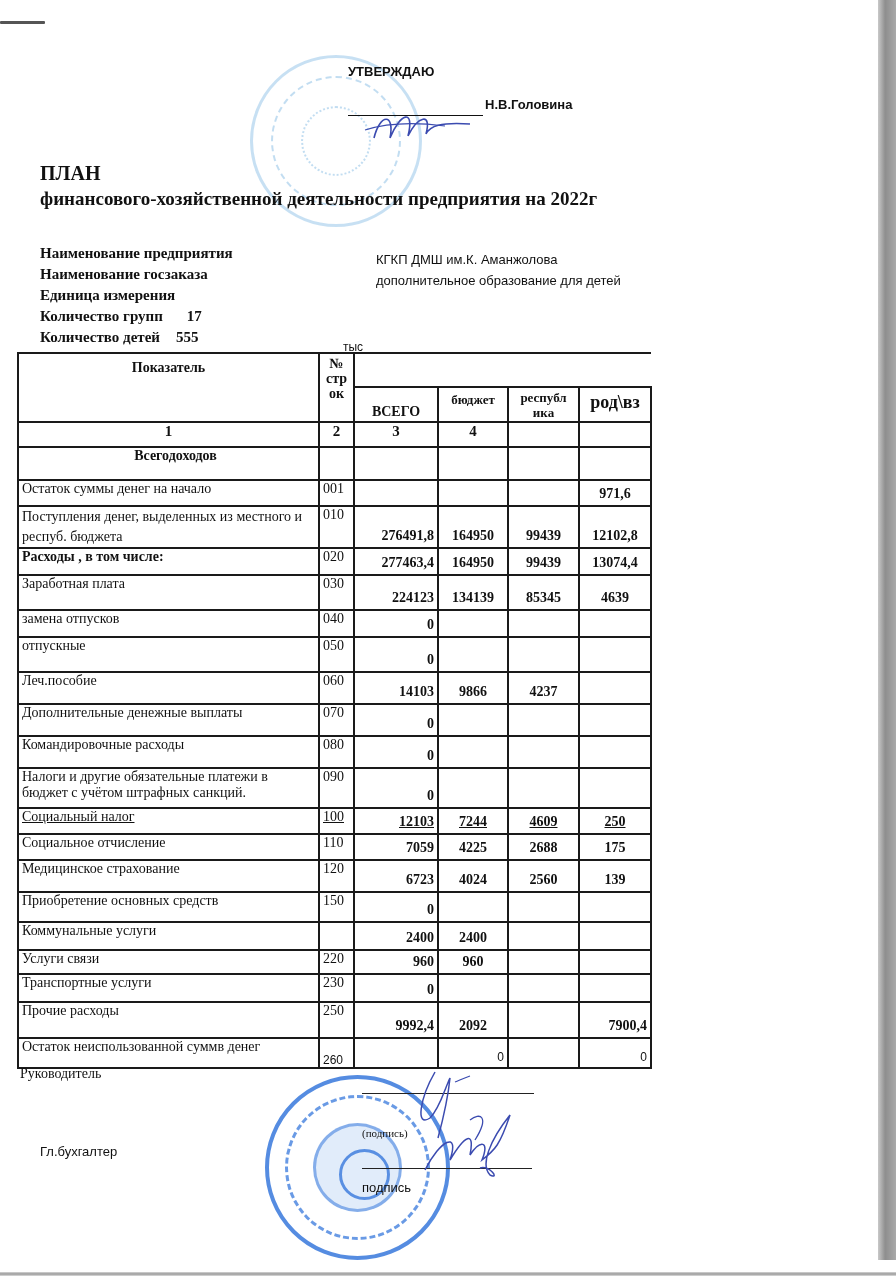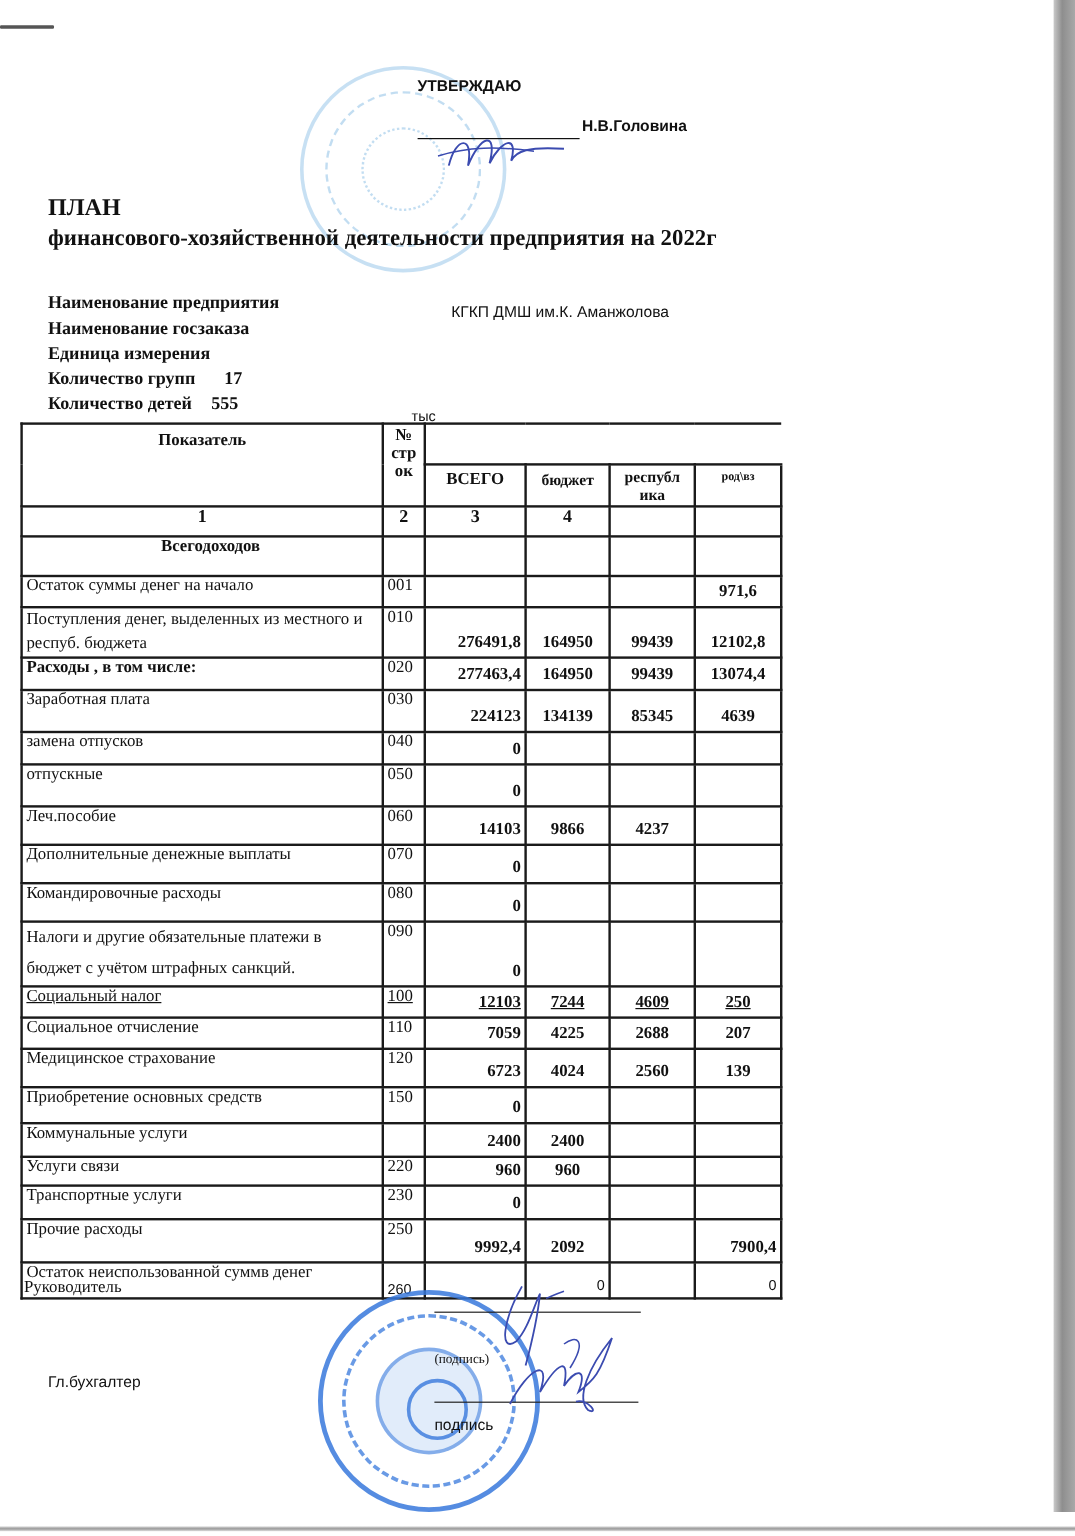--- a/index.html
+++ b/index.html
@@ -93,20 +93,21 @@
 
 <div class="meta">
   <div class="row">Наименование предприятия</div>
   <div class="row">Наименование госзаказа</div>
   <div class="row">Единица измерения</div>
   <div class="row"><span>Количество групп</span><span class="val">17</span></div>
   <div class="row"><span>Количество детей</span><span class="val2">555</span></div>
 </div>
 <div class="meta-right">
   <div>КГКП ДМШ им.К. Аманжолова</div>
+  <div>дополнительное образование для детей</div>
 </div>
 <div class="unit">тыс</div>
 
 <table class="plan">
   <colgroup>
     <col style="width:301px">
       <col style="width:35px">
       <col style="width:84px">
       <col style="width:70px">
       <col style="width:71px">
@@ -116,27 +117,27 @@
       <tr class="hdr" style="height:34px;">
     <td rowspan="2" style="padding-top:6px;">Показатель</td>
     <td rowspan="2" style="padding:2px 1px; line-height:15px;">
       <div>№</div>
           <div>стр</div>
           <div>ок</div>
     </td>
     <td colspan="4" style="border-right:none; border-top:2px solid #1a1a1a;"></td>
   </tr>
   <tr class="hdr" style="height:35px;">
-    <td style="padding-top:4px;">ВСЕГО</td>
+    <td style="padding-top:16px;">ВСЕГО</td>
     <td style="padding-top:4px; font-size:13px;">бюджет</td>
     <td style="padding-top:2px; font-size:13px; line-height:15px;">
           <div>республ</div>
           <div>ика</div>
         </td>
-    <td style="padding-top:4px; font-size:10px;">род\вз</td>
+    <td style="padding-top:4px; font-size:18px;">род\вз</td>
   </tr>
   <tr class="colnums" style="height:25px;">
     <td>1</td>
     <td>2</td>
     <td>3</td>
     <td>4</td>
     <td></td>
     <td></td>
   </tr>
   <tr style="height:33px;">
@@ -214,42 +215,42 @@
   </tr>
   <tr style="height:32px;">
     <td>Командировочные расходы</td>
         <td class="c-code">080</td>
     <td class="c-num">0</td>
         <td class="c-num center"></td>
     <td class="c-num center"></td>
         <td class="c-num center"></td>
   </tr>
   <tr style="height:40px;">
-    <td style="line-height:26px;">Налоги и другие обязательные платежи в бюджет с учётом штрафных санкций.</td>
+    <td style="line-height:16px;">Налоги и другие обязательные платежи в бюджет с учётом штрафных санкций.</td>
         <td class="c-code">090</td>
     <td class="c-num">0</td>
         <td class="c-num center"></td>
     <td class="c-num center"></td>
         <td class="c-num center"></td>
   </tr>
   <tr style="height:26px;text-decoration:underline;">
     <td>Социальный налог</td>
         <td class="c-code">100</td>
     <td class="c-num">12103</td>
         <td class="c-num center">7244</td>
     <td class="c-num center">4609</td>
         <td class="c-num center">250</td>
   </tr>
   <tr style="height:26px;">
     <td>Социальное отчисление</td>
         <td class="c-code">110</td>
     <td class="c-num">7059</td>
         <td class="c-num center">4225</td>
     <td class="c-num center">2688</td>
-        <td class="c-num center">207</td>
+        <td class="c-num center">175</td>
   </tr>
   <tr style="height:32px;">
     <td>Медицинское страхование</td>
         <td class="c-code">120</td>
     <td class="c-num">6723</td>
         <td class="c-num center">4024</td>
     <td class="c-num center">2560</td>
         <td class="c-num center">139</td>
   </tr>
   <tr style="height:30px;">

